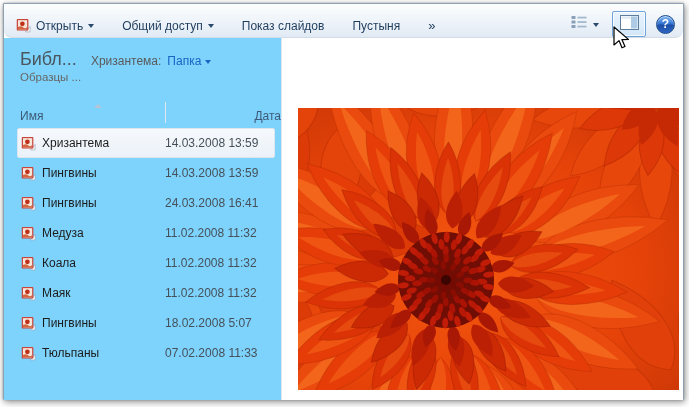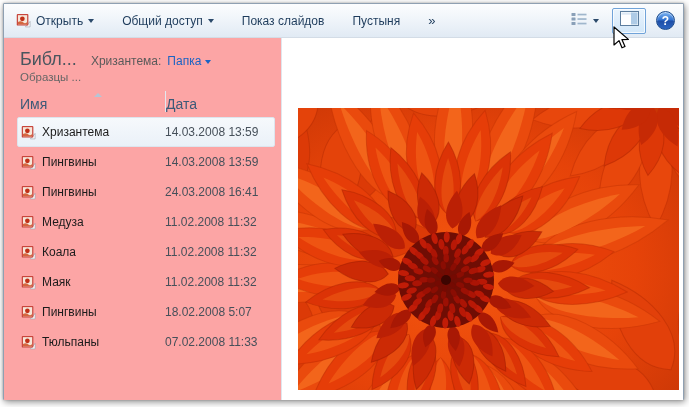--- a/index.html
+++ b/index.html
@@ -3,23 +3,23 @@
 <meta charset="utf-8">
 <style>
   * { margin:0; padding:0; box-sizing:border-box; }
   html,body { width:689px; height:407px; background:#ffffff; overflow:hidden;
               font-family:"Liberation Sans", sans-serif; }
   .window { position:absolute; left:3px; top:3px; width:681px; height:397px;
             background:#fff; border:1px solid #8fa0b2; border-radius:1px;
             box-shadow:1px 2px 7px rgba(0,0,0,.45), 0 0 2px rgba(0,0,0,.25); }
 
   
-  .toolbar { height:34px; display:flex; justify-content:space-between; align-items:center;
+  .toolbar { height:34px; display:flex; justify-content:space-between; align-items:flex-end;
              background:linear-gradient(180deg,#fcfdfe 0%, #f0f5fa 45%, #e1eaf4 100%);
-             border-bottom:1px solid #d3dce6; padding:0 8px 0 6px; }
+             border-bottom:1px solid #d3dce6; padding:0 8px 0 6px;border-radius:8px; }
   .tb-group { display:flex; align-items:center; }
   .tb-btn { display:flex; align-items:center; gap:5px; padding:4px 6px;
             color:#1e3c5c; font-size:12px; white-space:nowrap; cursor:default; }
   .tb-btn.m { margin-right:16px; }
   .caret { width:0; height:0; border-left:3.5px solid transparent; border-right:3.5px solid transparent;
            border-top:4px solid #2b4a6b; margin-top:1px; }
   .caret.blue { border-top-color:#1a63c4; }
   .overflow { font-size:13px; color:#1e3c5c; padding:4px 6px; }
   .views-btn { display:flex; align-items:center; gap:6px; padding:4px 5px; margin-right:8px; }
   .preview-toggle { width:34px; height:26px; display:flex; align-items:center; justify-content:center;
@@ -27,38 +27,38 @@
                     border:1px solid #70a3d9; border-radius:2px;
                     box-shadow:inset 0 0 0 1px rgba(255,255,255,.75); margin-right:10px; }
   .help-btn { width:19px; height:19px; border-radius:50%;
               background:linear-gradient(180deg,#7db5f2 0%, #2f71d0 48%, #1d4da6 52%, #2d66c2 100%);
               border:1px solid #1a4a8c; color:#fff; font-size:12px; font-weight:bold;
               display:flex; align-items:center; justify-content:center;
               box-shadow:inset 0 1px 1px rgba(255,255,255,.6); }
 
   
   .content { display:flex; height:362px; }
-  .left-pane { width:278px; border-right:1px solid #e0e6ed; position:relative; background:#fca5a5; }
+  .left-pane { width:278px; border-right:1px solid #e0e6ed; position:relative; background:#7dd3fc; }
   .right-pane { flex:1; position:relative; background:#fff; }
 
   
   .lib-header { padding:11px 0 0 16px; }
   .lib-title-row { display:flex; align-items:baseline; gap:14px; }
   .lib-title { font-size:18px; color:#4a555e; }
   .arrange { display:flex; align-items:center; gap:6px; font-size:12px; }
   .arrange-label { color:#5a5a5a; }
   .arrange-value { color:#1a63c4; display:flex; align-items:center; gap:4px; }
   .lib-subtitle { font-size:11.5px; color:#666; margin-top:1px; }
 
   
-  .col-headers { position:relative; display:flex; height:24px; margin-top:8px;
-                 font-size:14px; color:#3d5a78; align-items:flex-end; padding-bottom:3px; }
+  .col-headers { position:relative; display:flex; height:24px; margin-top:19px;
+                 font-size:12px; color:#3d5a78; align-items:flex-end; padding-bottom:3px; }
   .col-name { width:161px; padding-left:16px; }
-  .col-date { flex:1; border-left:1px solid #e2e8ef; align-self:stretch;
-              display:flex; align-items:flex-end; padding-bottom:0; }
+  .col-date { flex:1; padding-left:18px; border-left:1px solid #e2e8ef; align-self:stretch;
+              display:flex; align-items:flex-end; padding-bottom:0;justify-content:flex-end; }
   .col-date span { padding-bottom:0px; }
   .sort-arrow { position:absolute; left:90px; top:2px; width:0; height:0;
                 border-left:4px solid transparent; border-right:4px solid transparent;
                 border-bottom:4px solid #b5c5d6; }
 
   
   .rows { margin-top:2px; }
   .row { display:flex; align-items:center; height:30px; font-size:12px; color:#1c1c1c;
          margin:0 6px 0 13px; border:1px solid transparent; border-radius:2px; }
   .row.selected { background:linear-gradient(180deg,#f6f9fc,#eaf1f8);

